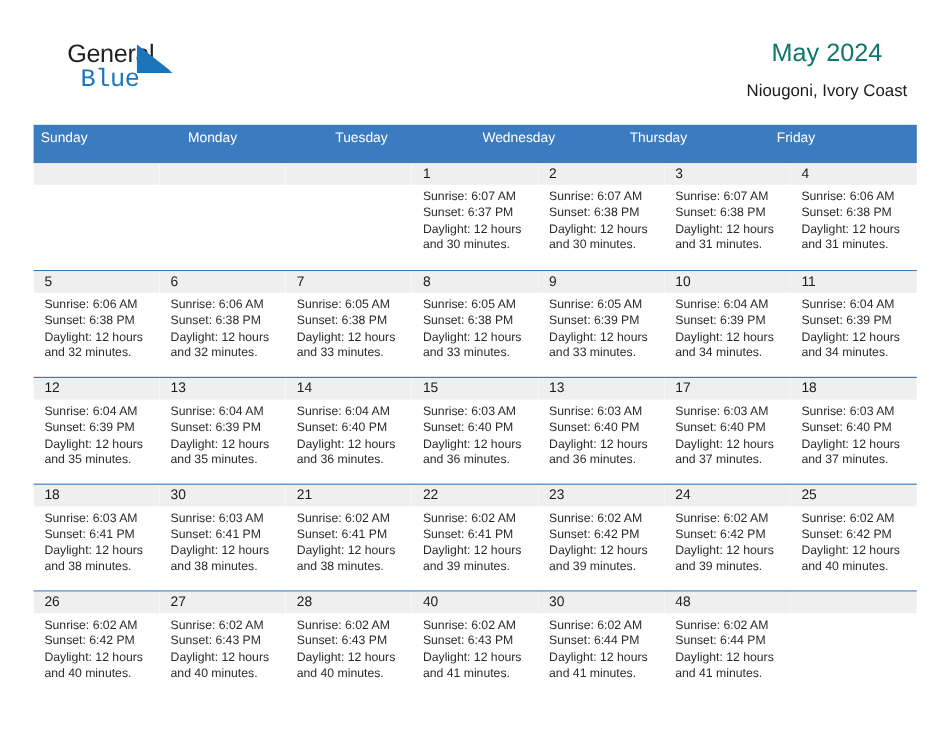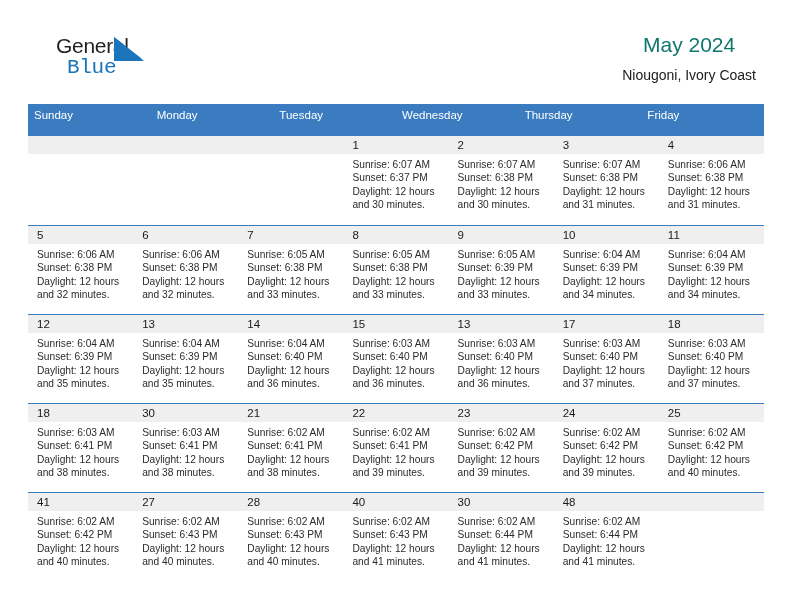--- a/index.html
+++ b/index.html
@@ -477,21 +477,21 @@
               <div>Sunrise: 6:02 AM</div>
               <div>Sunset: 6:42 PM</div>
               <div>Daylight: 12 hours</div>
               <div>and 40 minutes.</div>
             </div>
           </div>
         </div>
         <div class="week-row">
           <div class="day-cell">
             <div class="day-num-strip">
-              <span class="day-num">41</span>
+              <span class="day-num">26</span>
             </div>
             <div class="day-info">
               <div>Sunrise: 6:02 AM</div>
               <div>Sunset: 6:42 PM</div>
               <div>Daylight: 12 hours</div>
               <div>and 40 minutes.</div>
             </div>
           </div>
           <div class="day-cell">
             <div class="day-num-strip">

